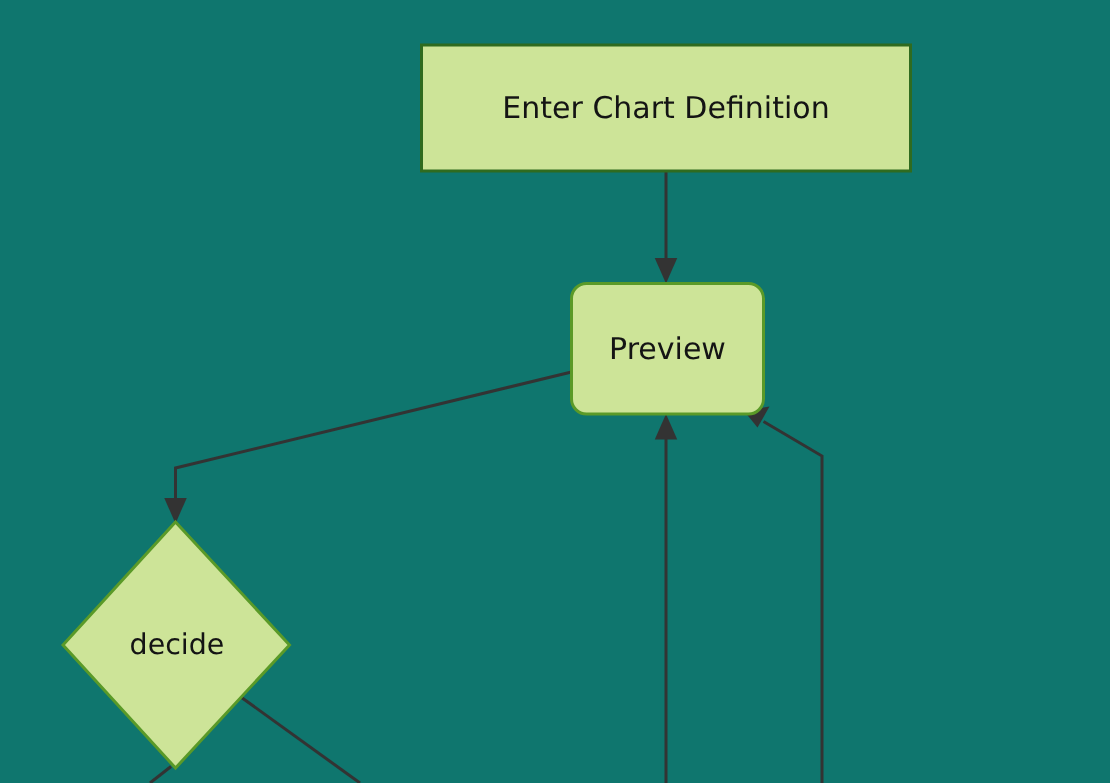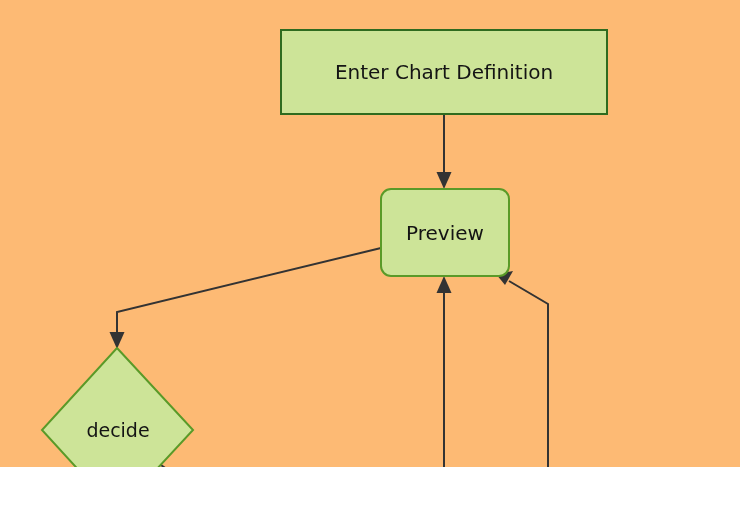--- a/index.html
+++ b/index.html
@@ -7,22 +7,22 @@
     margin: 0;
     padding: 0;
     background: #ffffff;
   }
   body {
     font-family: "DejaVu Sans", "Liberation Sans", sans-serif;
   }
   #diagram-canvas {
     position: relative;
     width: 740px;
-    height: 467px;
-    background: #fdba74;
+    height: 522px;
+    background: #0f766e;
     overflow: hidden;
   }
   #flow-svg {
     position: absolute;
     top: 0;
     left: 0;
     width: 740px;
     height: 522px;
   }
   .node-shape {

